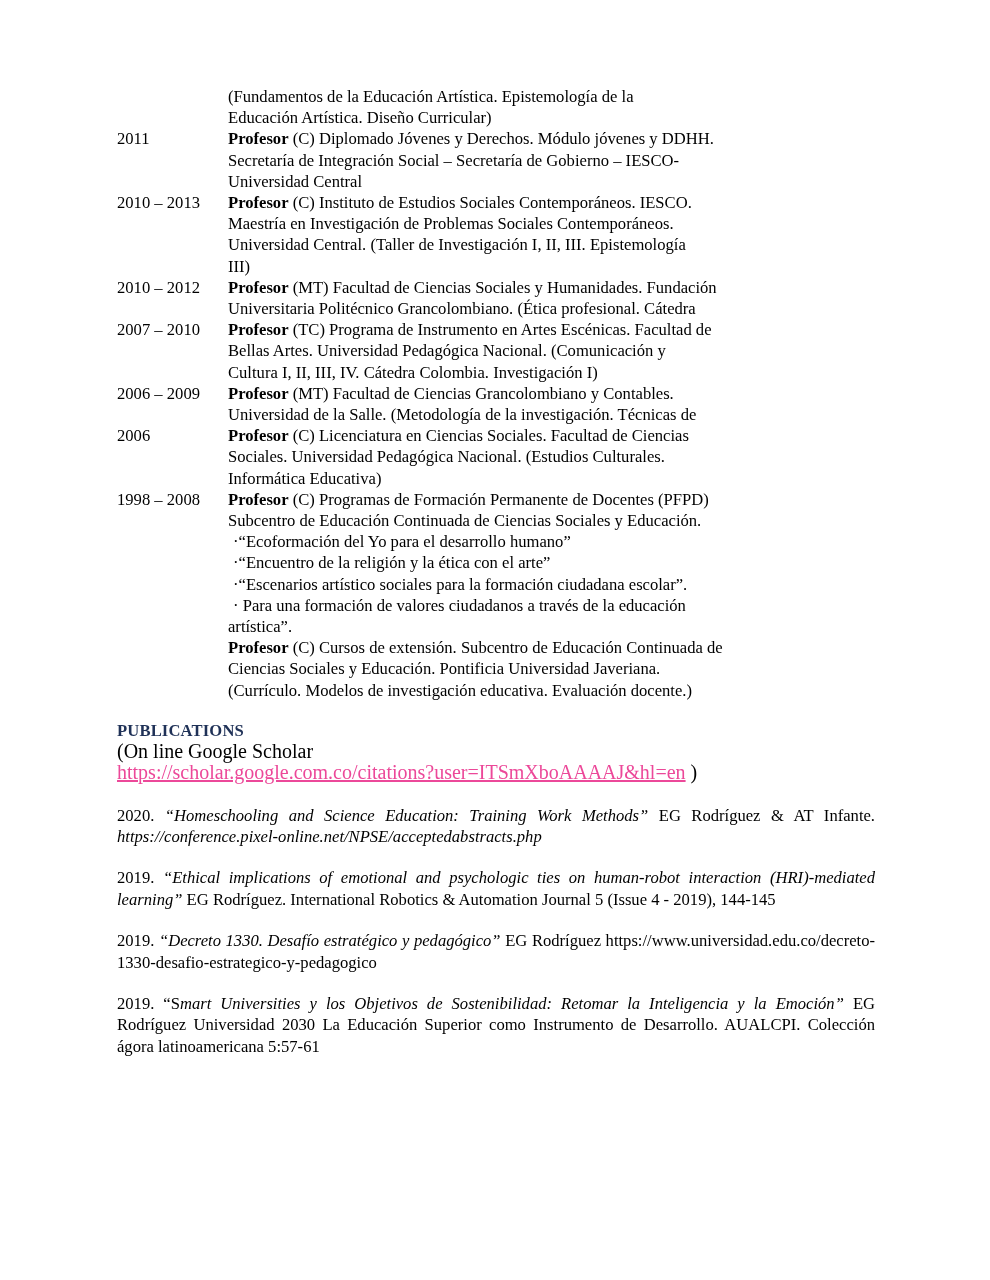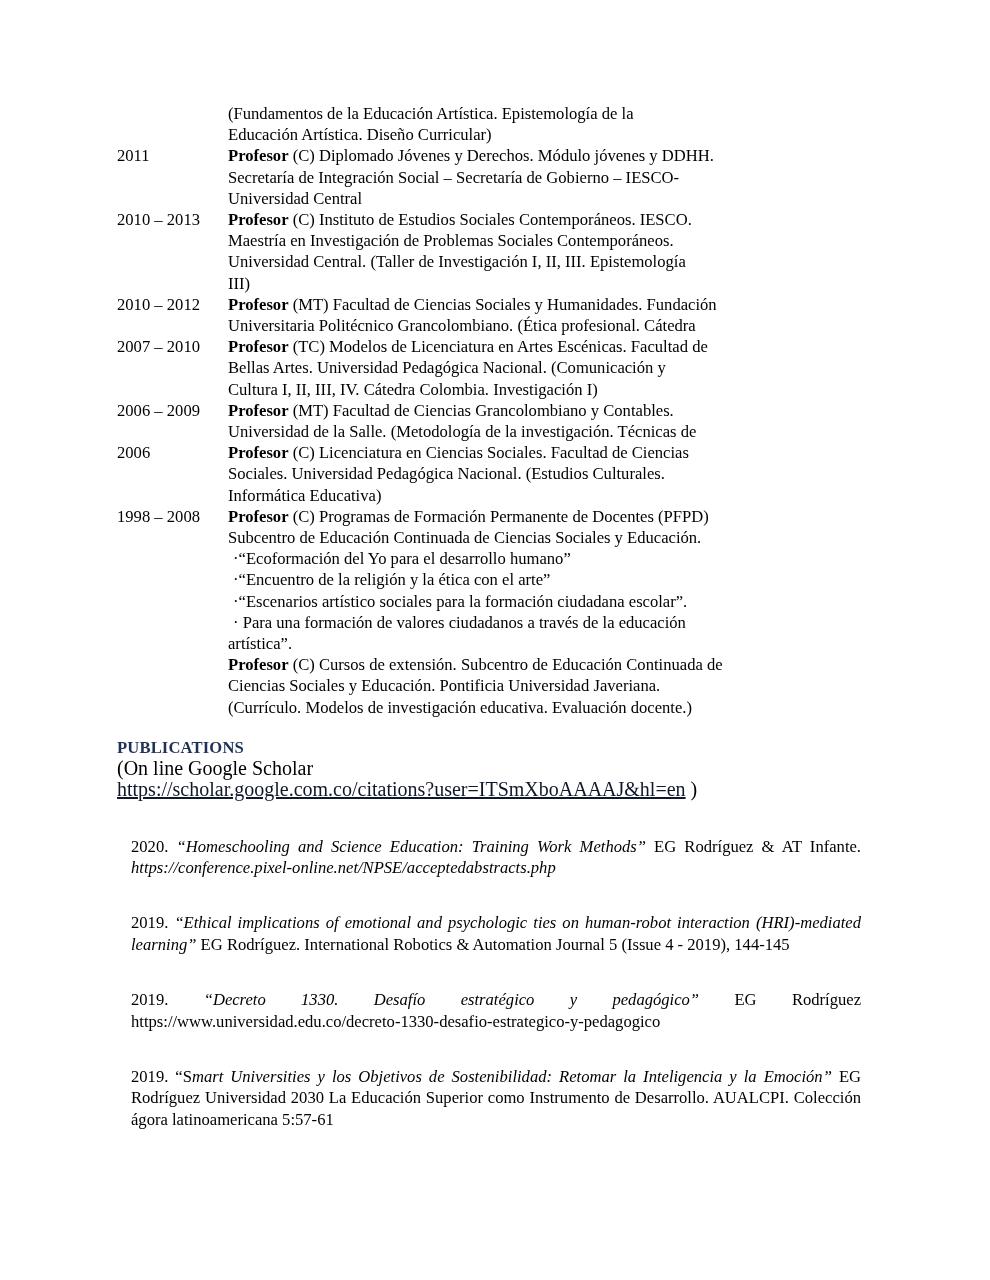--- a/index.html
+++ b/index.html
@@ -16,21 +16,21 @@
   }
   .page {
     position: relative;
     width: 990px;
     height: 1280px;
     background: #ffffff;
   }
   .content {
     position: absolute;
     left: 117px;
-    top: 103px;
+    top: 86px;
     width: 758px;
   }
 
   
   .exp-row {
     display: flex;
     align-items: flex-start;
     font-size: 16.6px;
     line-height: 21.2px;
   }
@@ -64,27 +64,27 @@
     letter-spacing: 0.15px;
   }
 
   .plain-line {
     margin: 0;
     font-size: 20px;
     line-height: 21.2px;
   }
 
   a.link {
-    color: #0f172a;
+    color: #ec4899;
     text-align: right;
   }
 
   
   .pub {
-    margin: 14px;
+    margin: 0;
     padding-top: 20px;
     font-size: 16.6px;
     line-height: 21.4px;
     text-align: justify;
     text-justify: inter-word;
   }
   .pub.first { padding-top: 21px; }
   .it { font-style: italic; }
   .ro { font-style: normal; }
 </style>
@@ -125,21 +125,21 @@
       <div class="exp-year">2010 – 2012</div>
       <div class="exp-body">
         <p><span class="bold">Profesor</span><span> (MT) Facultad de Ciencias Sociales y Humanidades. Fundación</span></p>
         <p>Universitaria Politécnico Grancolombiano. (Ética profesional. Cátedra</p>
       </div>
     </div>
 
     <div class="exp-row">
       <div class="exp-year">2007 – 2010</div>
       <div class="exp-body">
-        <p><span class="bold">Profesor</span><span> (TC) Modelos de Licenciatura en Artes Escénicas. Facultad de</span></p>
+        <p><span class="bold">Profesor</span><span> (TC) Programa de Instrumento en Artes Escénicas. Facultad de</span></p>
         <p>Bellas Artes. Universidad Pedagógica Nacional. (Comunicación y</p>
         <p>Cultura I, II, III, IV. Cátedra Colombia. Investigación I)</p>
       </div>
     </div>
 
     <div class="exp-row">
       <div class="exp-year">2006 – 2009</div>
       <div class="exp-body">
         <p><span class="bold">Profesor</span><span> (MT) Facultad de Ciencias Grancolombiano y Contables.</span></p>
         <p>Universidad de la Salle. (Metodología de la investigación. Técnicas de</p>

